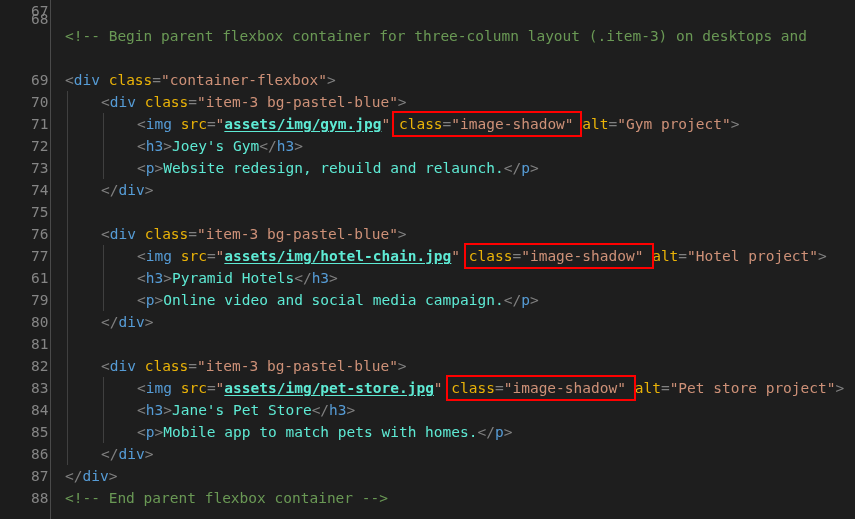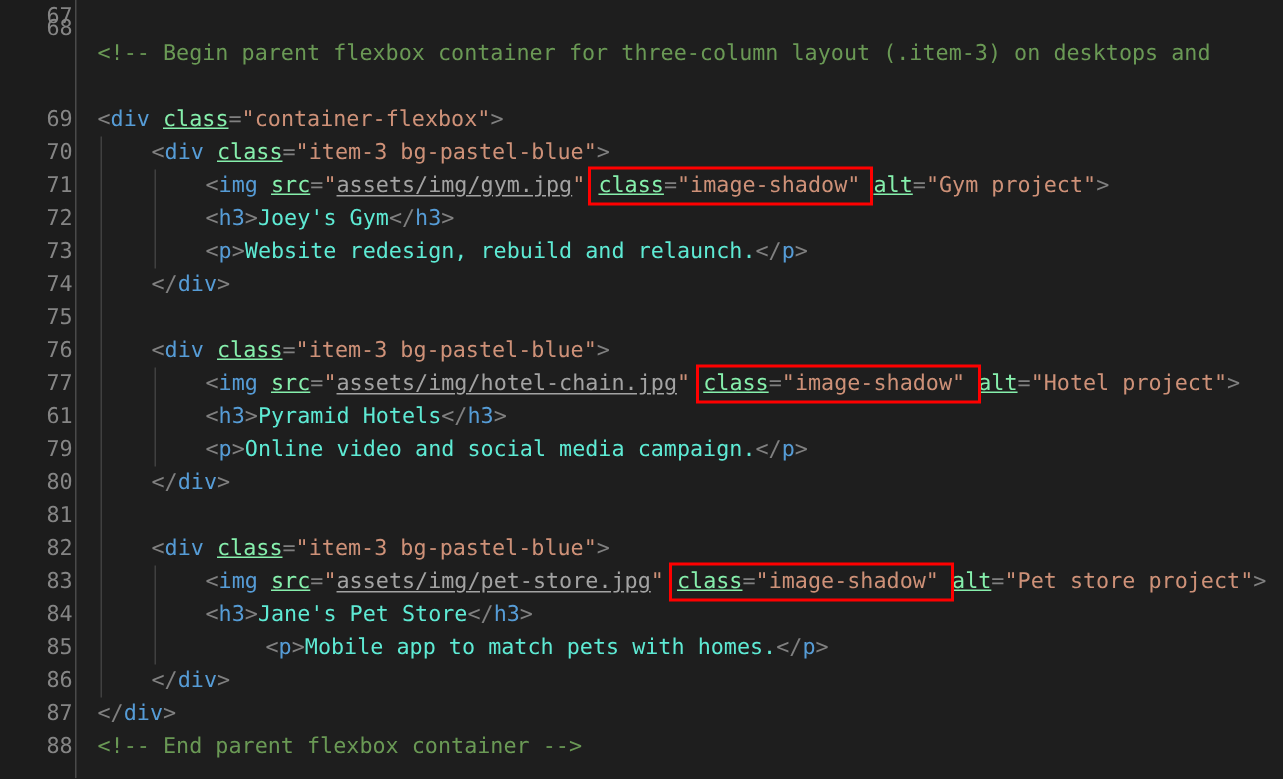--- a/index.html
+++ b/index.html
@@ -73,25 +73,25 @@
   .iguide {
     position: absolute;
     width: 1px;
     background: #404040;
     z-index: 1;
   }
 
   
   .pnc  { color: #808080; }   
   .tag  { color: #569CD6; }   
-  .attr { color: #86efac; text-decoration: underline; }   
+  .attr { color: #eab308; }   
   .str  { color: #CE9178; }   
   .cmt  { color: #6A9955; }   
   .txt  { color: #5eead4; }   
-  .lnk  { color: #a3a3a3; text-decoration: underline; text-underline-offset: 2px; }
+  .lnk  { color: #5eead4; text-decoration: underline; text-underline-offset: 2px; font-weight: bold; }
 
   
   .redbox {
     position: absolute;
     border: 2px solid #FF0000;
     z-index: 6;
     pointer-events: none;
     background: transparent;
   }
 </style>
@@ -156,21 +156,21 @@
     <div class="crow" style="top:289px; left:137px;"><span class="pnc">&lt;</span><span class="tag">p</span><span class="pnc">&gt;</span><span class="txt">Online video and social media campaign.</span><span class="pnc">&lt;/</span><span class="tag">p</span><span class="pnc">&gt;</span></div>
 
     <div class="crow" style="top:311px; left:101px;"><span class="pnc">&lt;/</span><span class="tag">div</span><span class="pnc">&gt;</span></div>
 
     <div class="crow" style="top:355px; left:101px;"><span class="pnc">&lt;</span><span class="tag">div</span><span> </span><span class="attr">class</span><span class="pnc">=</span><span class="str">"</span><span class="str">item-3 bg-pastel-blue</span><span class="str">"</span><span class="pnc">&gt;</span></div>
 
     <div class="crow" style="top:377px; left:137px;"><span class="pnc">&lt;</span><span class="tag">img</span><span> </span><span class="attr">src</span><span class="pnc">=</span><span class="str">"</span><span class="lnk">assets/img/pet-store.jpg</span><span class="str">"</span><span> </span><span class="attr">class</span><span class="pnc">=</span><span class="str">"</span><span class="str">image-shadow</span><span class="str">"</span><span> </span><span class="attr">alt</span><span class="pnc">=</span><span class="str">"</span><span class="str">Pet store project</span><span class="str">"</span><span class="pnc">&gt;</span></div>
 
     <div class="crow" style="top:399px; left:137px;"><span class="pnc">&lt;</span><span class="tag">h3</span><span class="pnc">&gt;</span><span class="txt">Jane's Pet Store</span><span class="pnc">&lt;/</span><span class="tag">h3</span><span class="pnc">&gt;</span></div>
 
-    <div class="crow" style="top:421px; left:137px;margin-left:40px;"><span class="pnc">&lt;</span><span class="tag">p</span><span class="pnc">&gt;</span><span class="txt">Mobile app to match pets with homes.</span><span class="pnc">&lt;/</span><span class="tag">p</span><span class="pnc">&gt;</span></div>
+    <div class="crow" style="top:421px; left:137px;"><span class="pnc">&lt;</span><span class="tag">p</span><span class="pnc">&gt;</span><span class="txt">Mobile app to match pets with homes.</span><span class="pnc">&lt;/</span><span class="tag">p</span><span class="pnc">&gt;</span></div>
 
     <div class="crow" style="top:443px; left:101px;"><span class="pnc">&lt;/</span><span class="tag">div</span><span class="pnc">&gt;</span></div>
 
     <div class="crow" style="top:465px; left:65px;"><span class="pnc">&lt;/</span><span class="tag">div</span><span class="pnc">&gt;</span></div>
 
     <div class="crow" style="top:487px; left:65px;"><span class="cmt">&lt;!-- End parent flexbox container --&gt;</span></div>
 
   </div>
 
   <div class="redbox" style="left:392px; top:111px; width:190px; height:26px;"></div>

